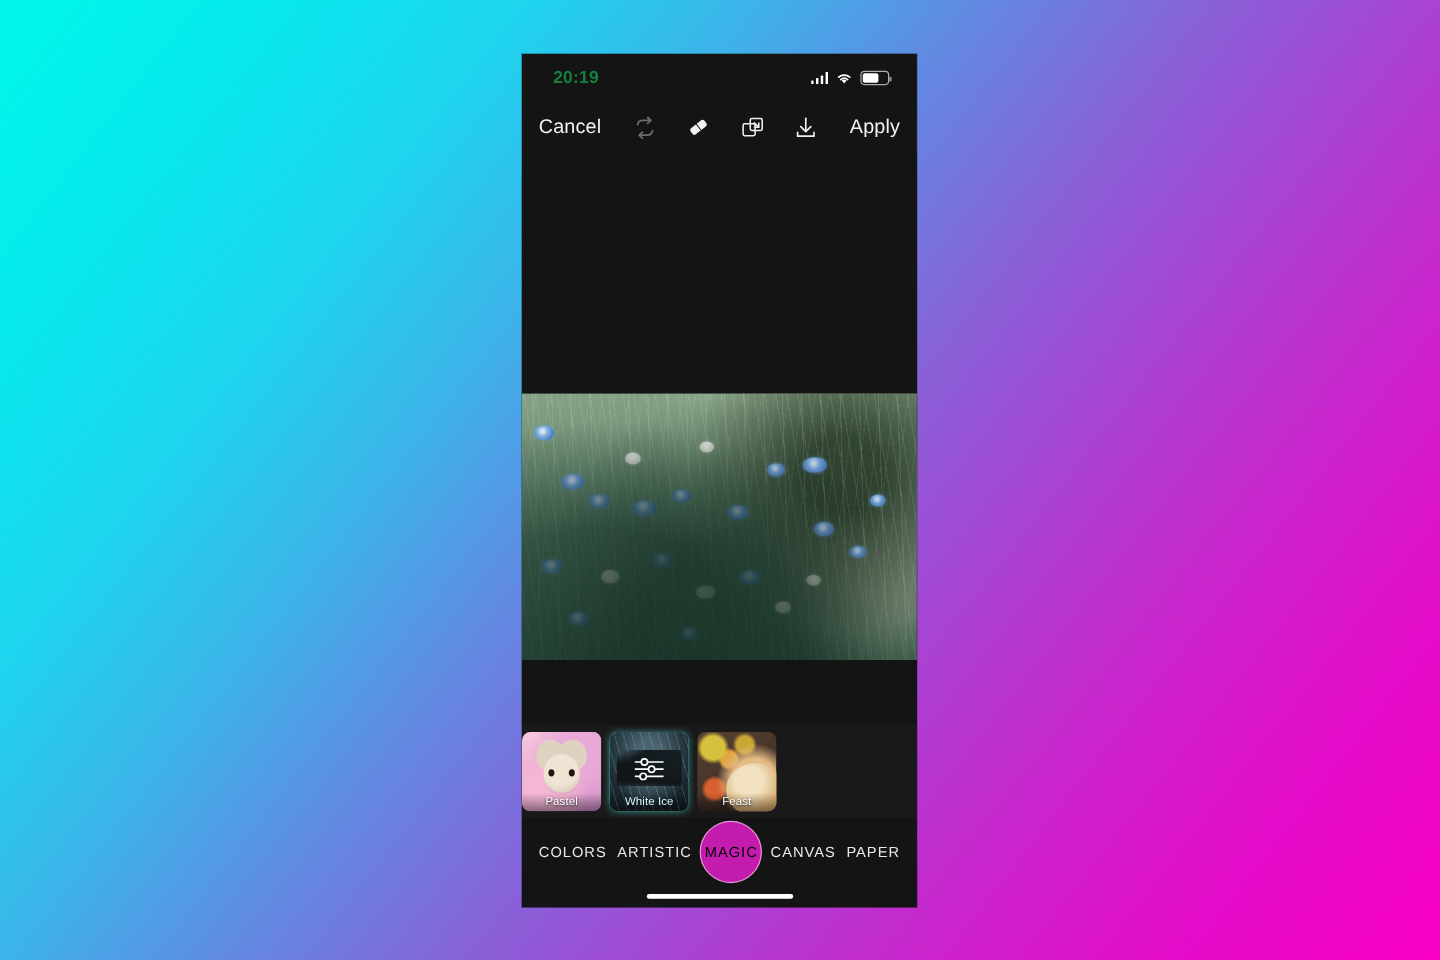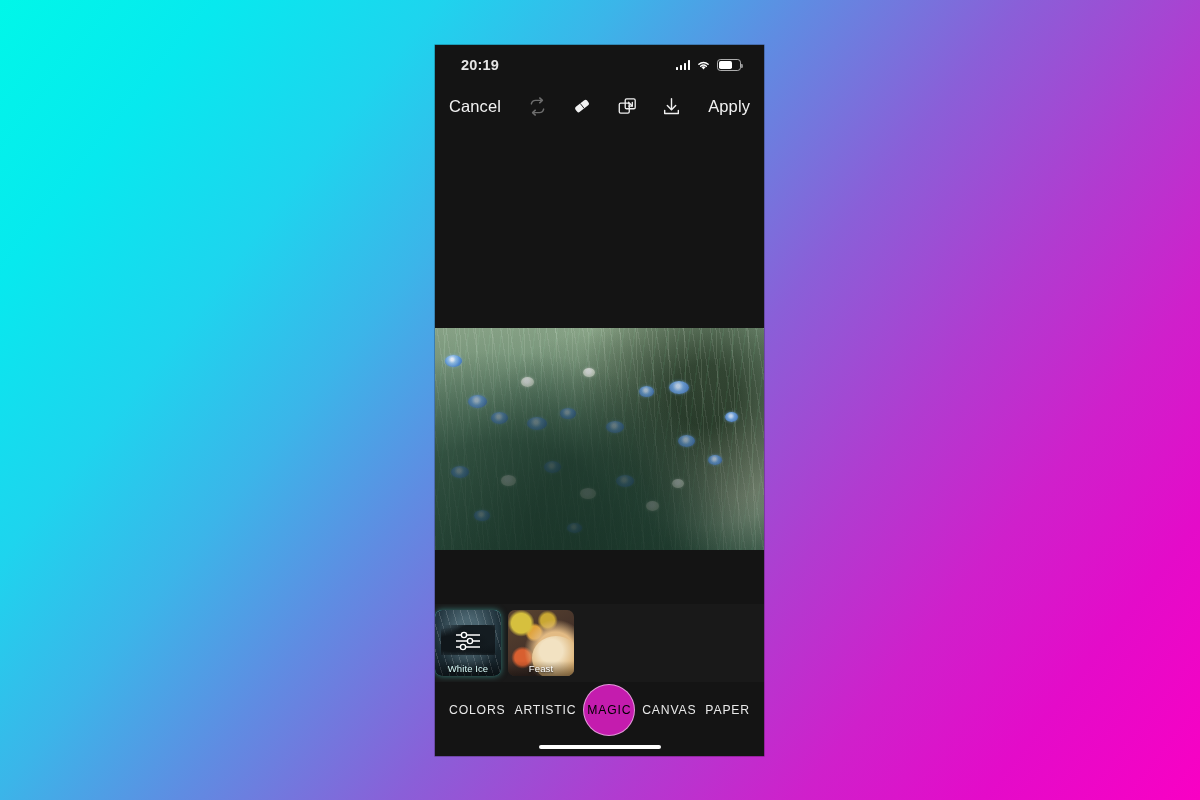--- a/index.html
+++ b/index.html
@@ -25,21 +25,21 @@
     overflow: hidden;
     display: flex; flex-direction: column;
     box-shadow: 0 0 0 0.5px rgba(0,0,0,.45);
   }
 
   
   .statusbar {
     height: 40px; flex: 0 0 40px;
     display: flex; align-items: center; justify-content: space-between;
     padding: 0 23px 0 26px;
-    color: #e5e5e5;
+    color: #15803d;
   }
   .clock { font-size: 14.5px; font-weight: 600; letter-spacing: .2px; }
   .status-icons { display: flex; align-items: center; gap: 6px; }
 
   .sig { display: flex; align-items: flex-end; gap: 1.5px; height: 10px; }
   .sig i { width: 2.5px; background:#fff; display:block; border-radius:.5px; }
   .sig i:nth-child(1){height:3.5px;}
   .sig i:nth-child(2){height:5.5px;}
   .sig i:nth-child(3){height:7.5px;}
   .sig i:nth-child(4){height:10px;}
@@ -355,20 +355,26 @@
         <i class="w" style="left:72%; top:68%; width:12px; height:9px;"></i>
         <i class="b" style="left:88%; top:38%; width:13px; height:10px;"></i>
       </div>
       <div class="shade"></div>
     </div>
   </div>
 
   <div class="filters">
 
 
+    <div class="thumb">
+      <div class="art art-pastel">
+        <div class="eyes"></div>
+      </div>
+      <div class="cap">Pastel</div>
+    </div>
 
 
     <div class="thumb selected">
       <div class="art art-white-ice">
         <div class="rain"></div>
         <div class="bird"></div>
         <svg class="sliders" width="30" height="24" viewBox="0 0 30 24" fill="none" stroke="#ffffff" stroke-width="1.4">
           <line x1="3" y1="6" x2="27" y2="6"></line>
           <line x1="3" y1="12" x2="27" y2="12"></line>
           <line x1="3" y1="18" x2="27" y2="18"></line>

